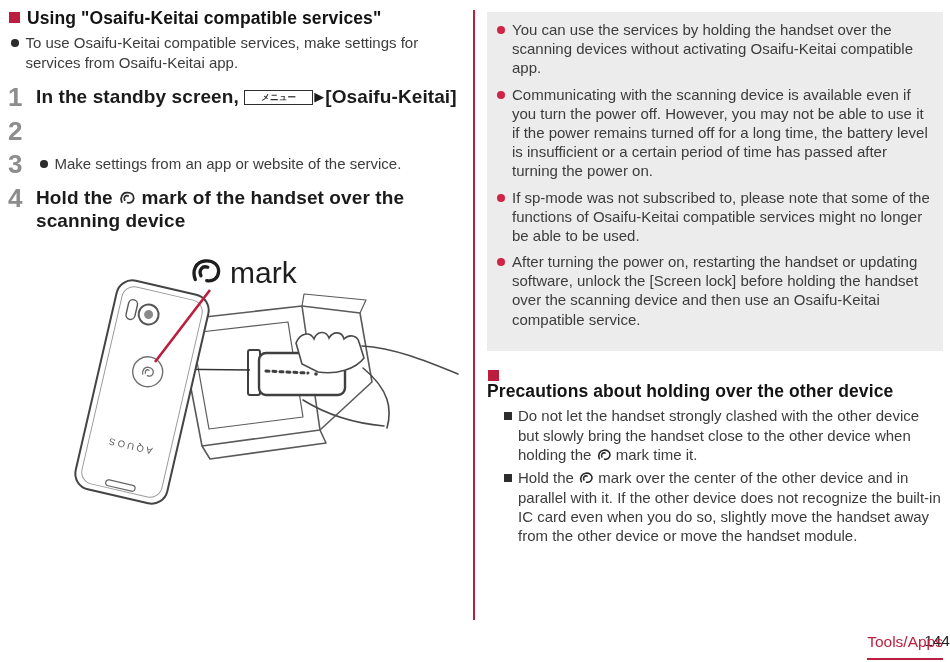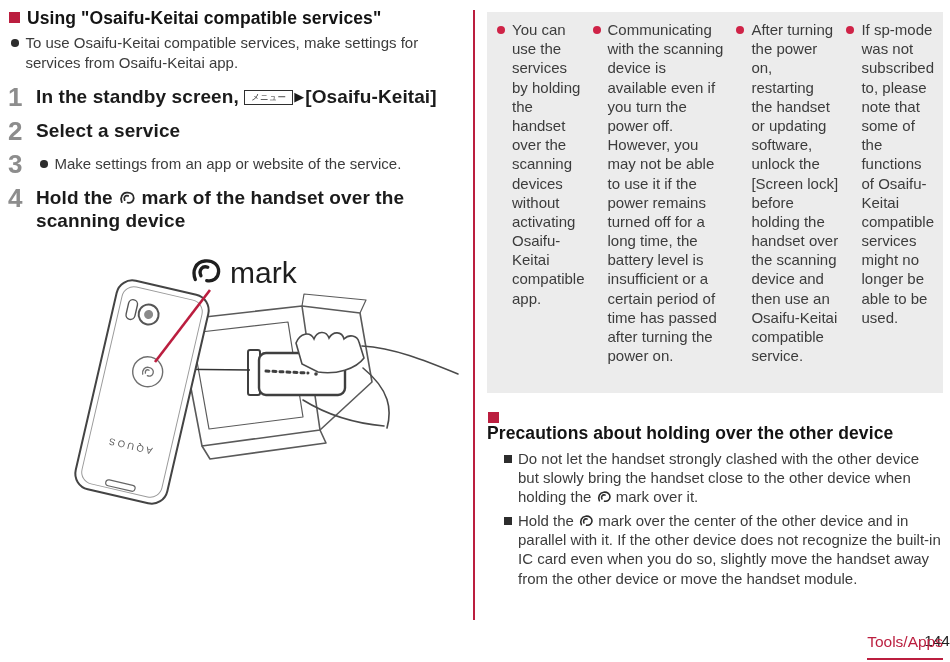--- a/index.html
+++ b/index.html
@@ -27,29 +27,29 @@
 
   
   .step{display:flex;margin-top:9px;}
   .step-num{flex:none;width:22px;font-size:26px;font-weight:bold;color:#8d8d8d;line-height:.95;margin-right:6px;}
   .step-body{flex:1;}
   .step-title{font-size:19px;font-weight:600;color:#1b1b1b;line-height:1.22;letter-spacing:.1px;}
   .step-note{margin-left:1px;}
   .step-note .bullet{font-size:15px;margin-top:2px;}
 
   .menu-key{display:inline-block;border:1.6px solid #2e2e2e;border-radius:0;
-            font-size:8.5px;font-weight:normal;line-height:11px;padding:1px 6px;
+            font-size:8.5px;font-weight:bold;line-height:11px;padding:1px 16px;
             vertical-align:3px;color:#2e2e2e;}
   .tri{font-size:13px;color:#1b1b1b;vertical-align:2px;padding:0 1px;}
 
   .felica{width:18px;height:18px;vertical-align:-3px;}
   .felica-sm{width:16px;height:16px;vertical-align:-3px;}
 
   
-  .info-box{background:#ececec;padding:8px 9px 28px 9px;display:flex;flex-direction:row;gap:7px;}
+  .info-box{background:#ececec;padding:8px 9px 22px 9px;display:flex;flex-direction:column;gap:7px;}
   .info-box .bullet{margin-top:0;font-size:15px;line-height:1.28;}
 
   .prec-head{margin-top:15px;flex-direction:column;}
   .prec-body{margin-top:2px;}
 
   
   .illus{margin:8px 0 0 52px;}
 
   
   .page-num{position:absolute;left:0;right:0;top:632px;text-align:right;
@@ -87,21 +87,20 @@
     <div class="step-num">1</div>
     <div class="step-body">
       <div class="step-title"><span>In the standby screen, </span><span class="menu-key">メニュー</span><span class="tri">▶</span><span>[Osaifu-Keitai]</span></div>
     </div>
   </div>
 
   
   <div class="step">
     <div class="step-num">2</div>
     <div class="step-body">
-      <div class="step-title">Select a service</div>
     </div>
   </div>
 
   
   <div class="step">
     <div class="step-num">3</div>
     <div class="step-body">
       <div class="step-note">
         <div class="bullet">
           <span class="dot"></span>
@@ -183,41 +182,41 @@
     <div class="bullet">
       <span class="rdot"></span>
       <span>You can use the services by holding the handset over the scanning devices without activating Osaifu-Keitai compatible app.</span>
     </div>
     <div class="bullet">
       <span class="rdot"></span>
       <span>Communicating with the scanning device is available even if you turn the power off. However, you may not be able to use it if the power remains turned off for a long time, the battery level is insufficient or a certain period of time has passed after turning the power on.</span>
     </div>
     <div class="bullet">
       <span class="rdot"></span>
+      <span>If sp-mode was not subscribed to, please note that some of the functions of Osaifu-Keitai compatible services might no longer be able to be used.</span>
+    </div>
+    <div class="bullet">
+      <span class="rdot"></span>
       <span>After turning the power on, restarting the handset or updating software, unlock the [Screen lock] before holding the handset over the scanning device and then use an Osaifu-Keitai compatible service.</span>
-    </div>
-    <div class="bullet">
-      <span class="rdot"></span>
-      <span>If sp-mode was not subscribed to, please note that some of the functions of Osaifu-Keitai compatible services might no longer be able to be used.</span>
     </div>
   </div>
 
   <div class="sec-head prec-head">
     <span class="sq"></span>
     <span>Precautions about holding over the other device</span>
   </div>
 
   <div class="prec-body">
 
     <div style="margin-left:17px;">
       <div class="bullet">
         <span class="sqsm"></span>
         <span><span>Do not let the handset strongly clashed with the other device but slowly bring the handset close to the other device when holding the </span><svg class="felica-sm" viewBox="0 0 20 20">
               <use href="#felica-sym"></use>
-            </svg><span> mark over it.</span></span>
+            </svg><span> mark time it.</span></span>
       </div>
       <div class="bullet">
         <span class="sqsm"></span>
         <span><span>Hold the </span><svg class="felica-sm" viewBox="0 0 20 20">
               <use href="#felica-sym"></use>
             </svg><span> mark over the center of the other device and in parallel with it. If the other device does not recognize the built-in IC card even when you do so, slightly move the handset away from the other device or move the handset module.</span></span>
       </div>
     </div>
   </div>
 </div>

